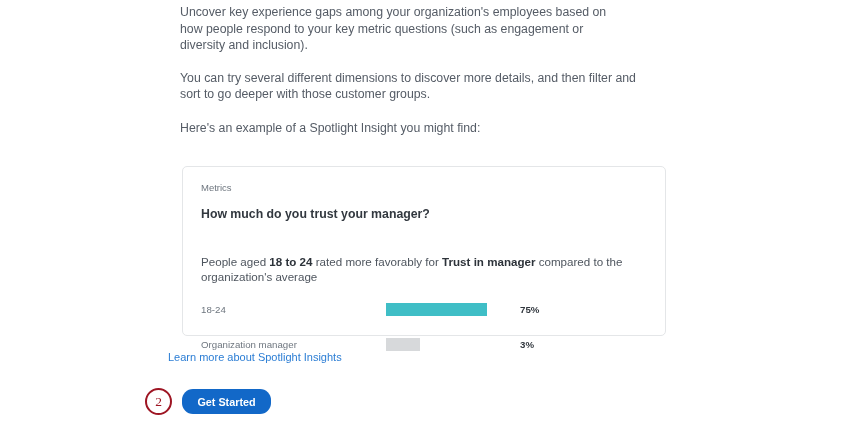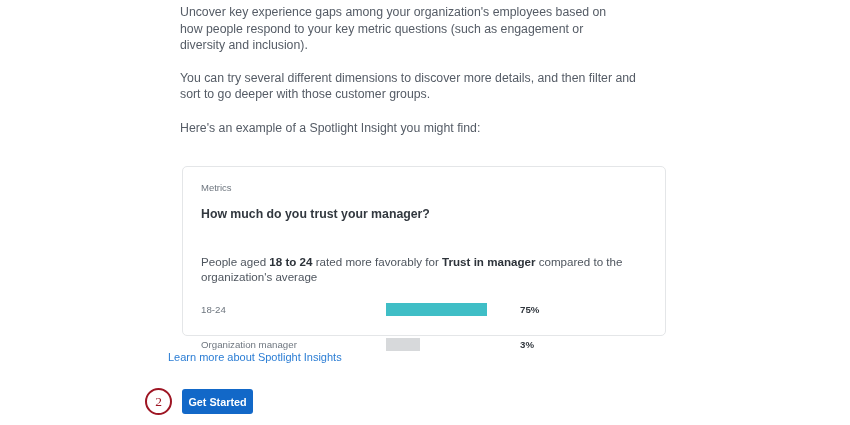--- a/index.html
+++ b/index.html
@@ -122,25 +122,25 @@
     font-size: 11px;
     color: #2b7dd4;
     cursor: pointer;
   }
 
   
   .cta-button {
     position: absolute;
     left: 182px;
     top: 389px;
-    width: 71px;
+    width: 89px;
     height: 25px;
     background: #1268c8;
     border: none;
-    border-radius: 3px;
+    border-radius: 11px;
     color: #ffffff;
     font-size: 10.8px;
     font-weight: bold;
     font-family: "Liberation Sans", sans-serif;
     cursor: pointer;
     padding: 0;
   }
 
   
   .annotation-marker {

